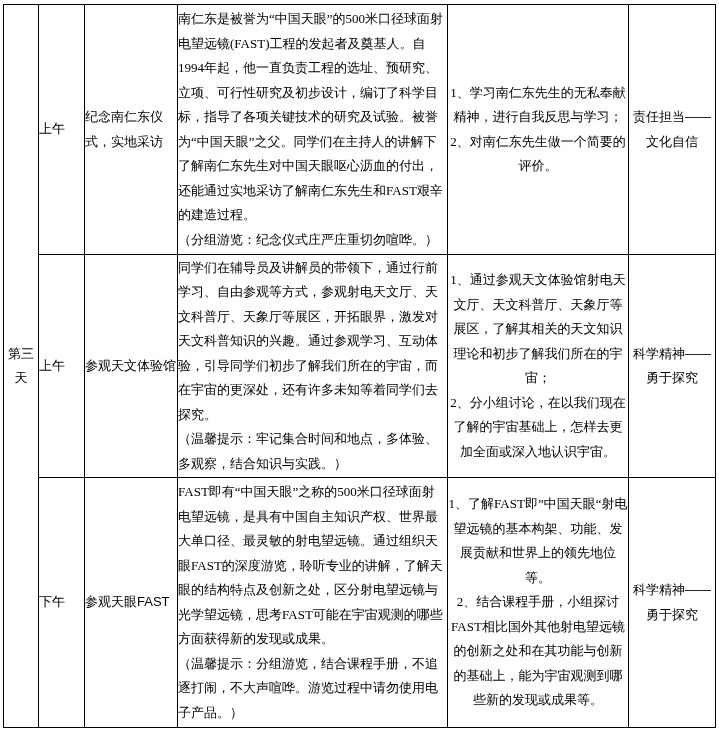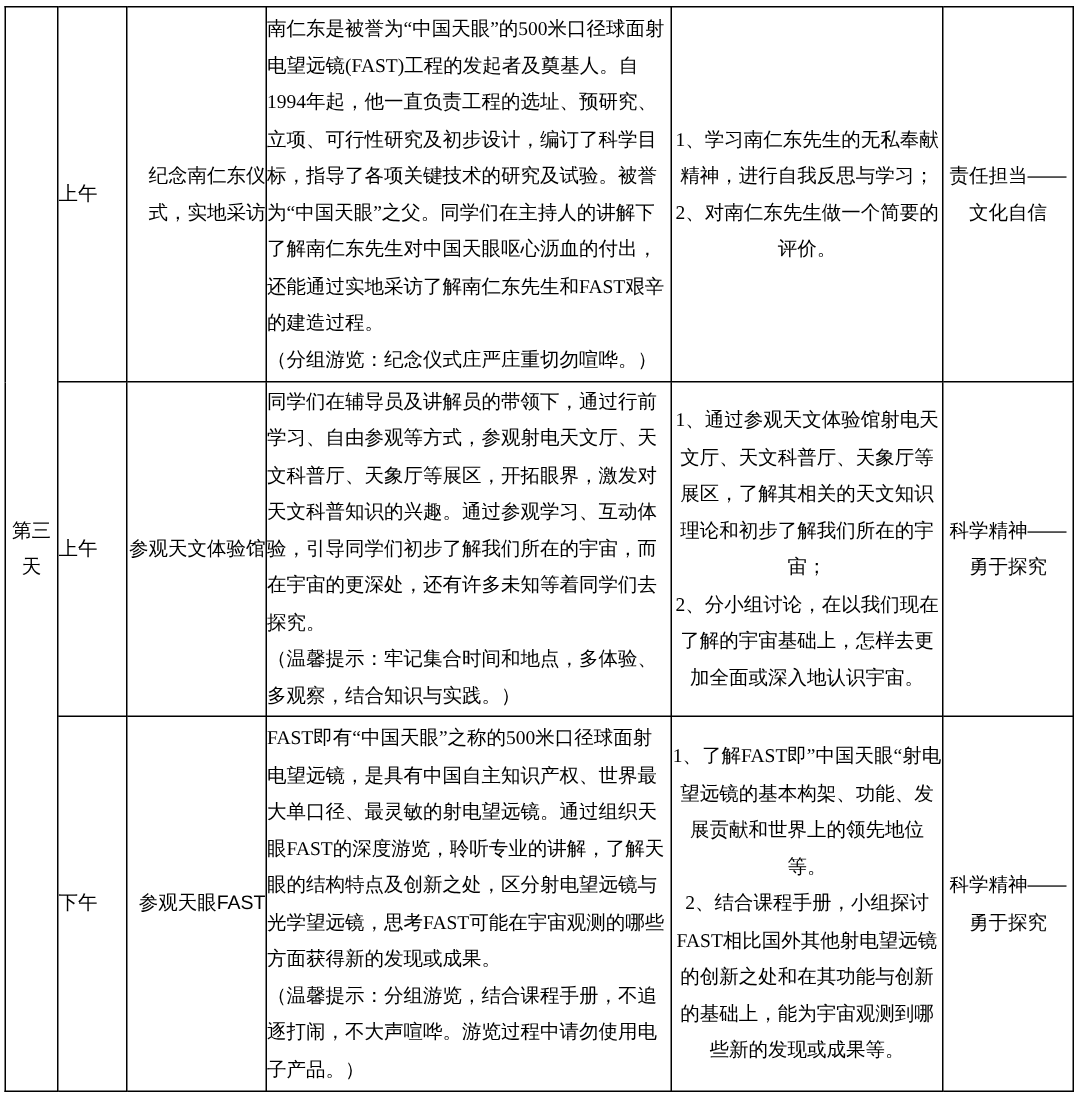--- a/index.html
+++ b/index.html
@@ -39,21 +39,21 @@
   tr.r2 { height: 223px; }
   tr.r3 { height: 250px; }
   td.day {
     text-align: center;
     padding: 0 3px;
     margin-top: 39px;
   }
   td.time {
   }
   td.activity {
-    text-align: right;
+    text-align: left;
     padding: 0 5px;
   }
   td.desc {
     text-align: left;
     padding: 0 3px 0 5px;
   }
   td.tasks {
     text-align: center;
     padding: 0 2px 0 4px;
   }

